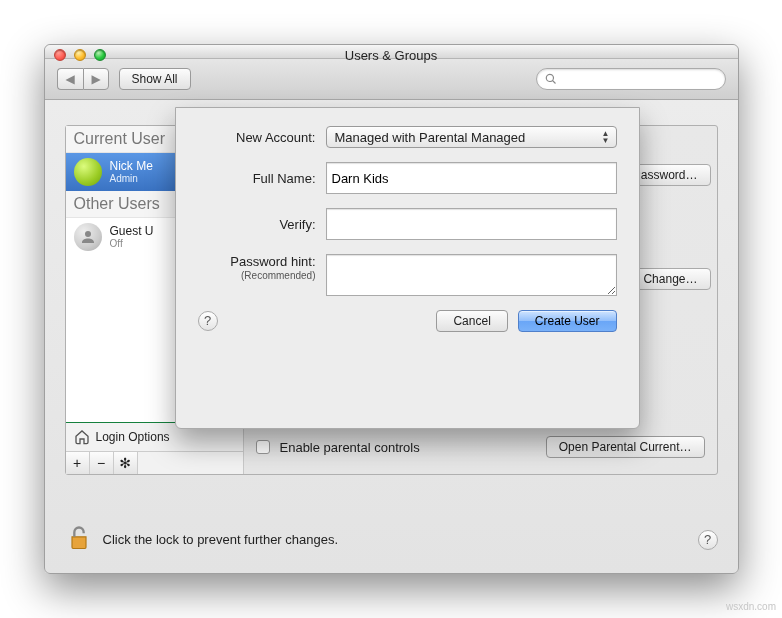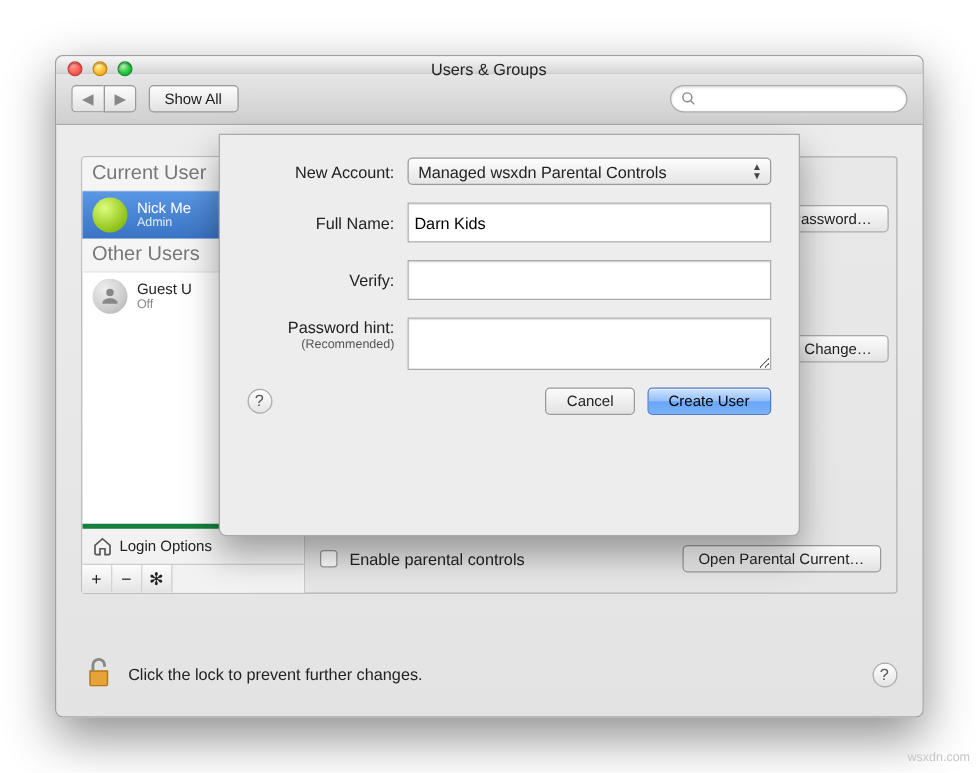--- a/index.html
+++ b/index.html
@@ -109,21 +109,21 @@
     .avatar.green { background: radial-gradient(circle at 35% 30%, #dcfc7e, #9acb23 60%, #6da210); }
     .avatar.gray { background: radial-gradient(circle at 35% 30%, #eee, #ccc 60%, #aaa); display:flex; align-items:center; justify-content:center;}
     .avatar.gray svg { width: 18px; fill: #888;}
     .side-item .txt { line-height: 1.2; }
     .side-item .name { font-size: 12px; }
     .side-item .sub { font-size: 10px; color: #888; }
 
     .side-footer {
       position: absolute;
       bottom: 0; left: 0; right: 0;
-      border-top: 4px solid #15803d;
+      border-top: 1px solid #15803d;
       background: #f2f2f2;
     }
     .loginopt { display: flex; align-items: center; padding: 6px 8px; gap: 6px; font-size: 12px;}
     .segctrl { display: flex; border-top: 1px solid #ccc; }
     .segctrl .seg { width: 24px; height: 22px; border-right: 1px solid #ccc; text-align: center; line-height: 22px; font-size: 14px; background: linear-gradient(#fcfcfc,#e4e4e4); }
 
     .main {
       flex: 1;
       padding: 40px 18px 18px 18px;
       position: relative;
@@ -314,21 +314,21 @@
         </svg>
     </div>
     <span>Click the lock to prevent further changes.</span>
     <div style="margin-left:auto" class="help-small">?</div>
   </div>
 
   <div class="sheet">
     <div class="row">
       <label>New Account:</label>
       <div class="select">
-        <span>Managed wsxdn Parental Controls</span>
+        <span>Managed with Parental Managed</span>
         <div class="arrows">▲<br>▼</div>
       </div>
     </div>
     <div class="row">
       <label>Full Name:</label>
       <input class="textfield" type="text" value="Darn Kids" style="">
     </div>
     <div class="row">
       <label>Verify:</label>
       <input class="textfield" type="password" value="" style="">

